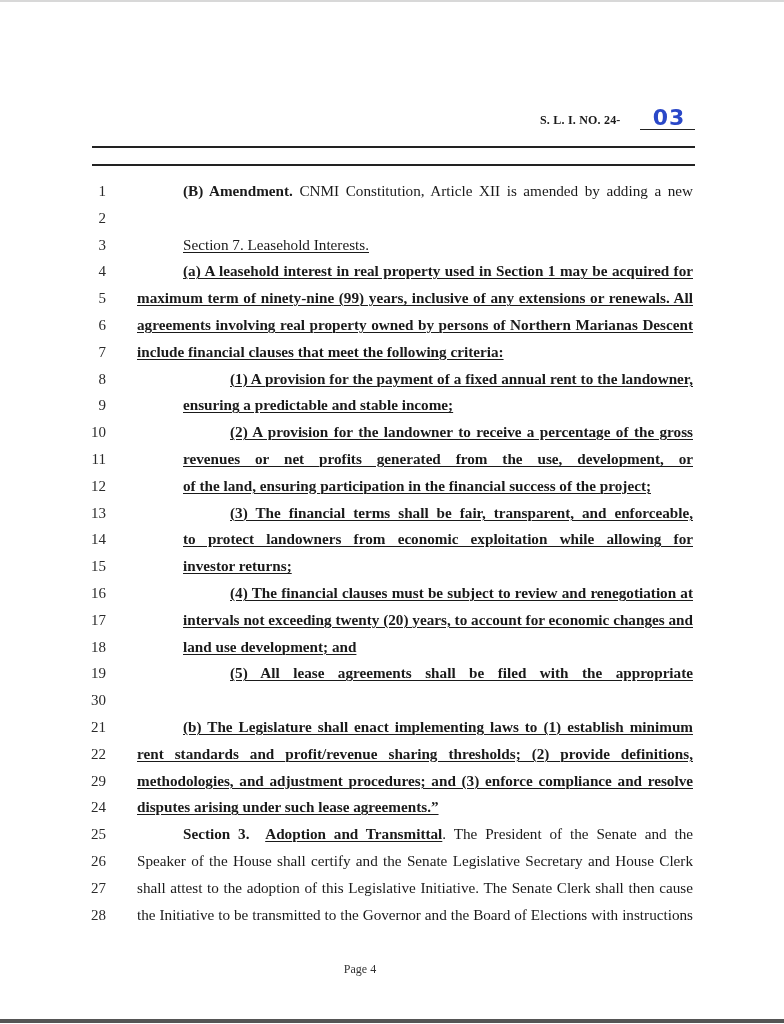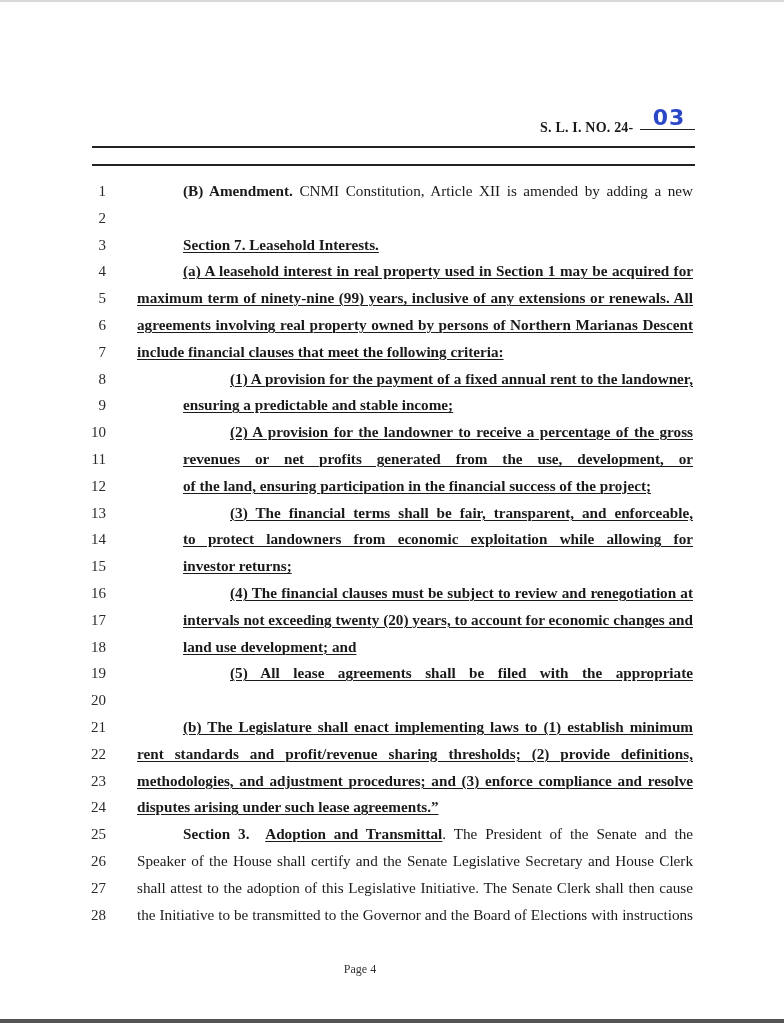--- a/index.html
+++ b/index.html
@@ -1,21 +1,21 @@
 <!DOCTYPE html>
 <html><head>
 <meta charset="utf-8">
 <style>
   html, body { margin: 0; padding: 0; background: #ffffff; }
   body { width: 784px; height: 1024px; position: relative; overflow: hidden;
          font-family: "Liberation Serif", serif; color: #1a1a1a; }
   .topline { position: absolute; left: 0; top: 0; width: 784px; height: 2px; background: #d8d8d8; }
   .bottomline { position: absolute; left: 0; top: 1019px; width: 784px; height: 4px; background: #555; }
   .header { position: absolute; top: 108px; left: 520px; width: 175px; height: 30px; }
-  .sli-label { position: absolute; left: 20px; top: 12px; font-weight: bold; font-size: 14px; letter-spacing: 0.2px; white-space: nowrap; }
+  .sli-label { position: absolute; left: 20px; top: 5px; font-weight: bold; font-size: 12px; letter-spacing: 0.2px; white-space: nowrap; }
   .sli-num { position: absolute; left: 120px; top: 0; width: 55px; height: 22px; border-bottom: 1.3px solid #222;
              color: #2a48c8; font-family: "DejaVu Sans", sans-serif; font-weight: bold; font-size: 22px; line-height: 20px; padding-left: 3px; box-sizing: border-box; letter-spacing: 1px; text-align: center; }
   .rule { position: absolute; left: 92px; width: 603px; height: 1.5px; background: #222; }
   .rule1 { top: 146px; } .rule2 { top: 164px; }
   .lines { position: absolute; top: 178px; left: 0; width: 784px; }
   .ln { position: relative; height: 26.8px; line-height: 26.8px; font-size: 15.2px; }
   .num { position: absolute; left: 72px; width: 34px; text-align: right; color: #2a2a2a; font-size: 15px; }
   .txt { position: absolute; left: 137px; width: 556px; white-space: nowrap; }
   .txt.just { text-align: justify; text-align-last: justify; white-space: normal; height: 26.8px; overflow: hidden; }
   .ind1 { left: 183px; width: 510px; }
@@ -40,21 +40,21 @@
 <div class="lines">
   <div class="ln">
     <span class="num">1</span>
     <span class="txt just ind1"><b>(B) Amendment.</b><span> CNMI Constitution, Article XII is amended by adding a new</span></span>
   </div>
   <div class="ln">
     <span class="num">2</span>
   </div>
   <div class="ln">
     <span class="num">3</span>
-    <span class="txt ind1 u" style="font-weight:bold;">Section 7. Leasehold Interests.</span>
+    <span class="txt ind1 u" style="font-weight:normal;">Section 7. Leasehold Interests.</span>
   </div>
   <div class="ln">
     <span class="num">4</span>
     <span class="txt just ind1 u">(a) A leasehold interest in real property used in Section 1 may be acquired for a</span>
   </div>
   <div class="ln">
     <span class="num">5</span>
     <span class="txt just u">maximum term of ninety-nine (99) years, inclusive of any extensions or renewals. All lease</span>
   </div>
   <div class="ln">
@@ -107,32 +107,32 @@
   </div>
   <div class="ln">
     <span class="num">18</span>
     <span class="txt sub u">land use development; and</span>
   </div>
   <div class="ln">
     <span class="num">19</span>
     <span class="txt just ind2 u">(5) All lease agreements shall be filed with the appropriate Commonwealth</span>
   </div>
   <div class="ln">
-    <span class="num">20</span>
+    <span class="num">30</span>
   </div>
   <div class="ln">
     <span class="num">21</span>
     <span class="txt just ind1 u">(b) The Legislature shall enact implementing laws to (1) establish minimum base</span>
   </div>
   <div class="ln">
     <span class="num">22</span>
     <span class="txt just u">rent standards and profit/revenue sharing thresholds; (2) provide definitions, valuation</span>
   </div>
   <div class="ln">
-    <span class="num">23</span>
+    <span class="num">29</span>
     <span class="txt just u">methodologies, and adjustment procedures; and (3) enforce compliance and resolve</span>
   </div>
   <div class="ln">
     <span class="num">24</span>
     <span class="txt u">disputes arising under such lease agreements.”</span>
   </div>
   <div class="ln">
     <span class="num">25</span>
     <span class="txt just ind1"><b>Section 3.</b>&nbsp;&nbsp;<b class="u">Adoption and Transmittal</b><span>.  The President of the Senate and the</span></span>
   </div>

